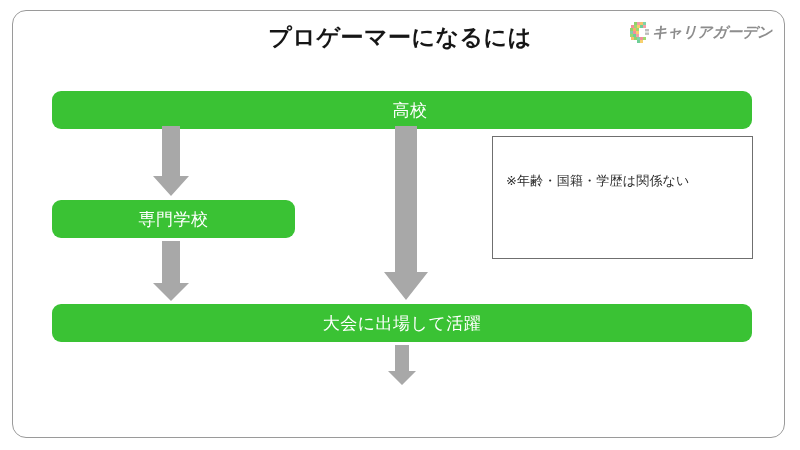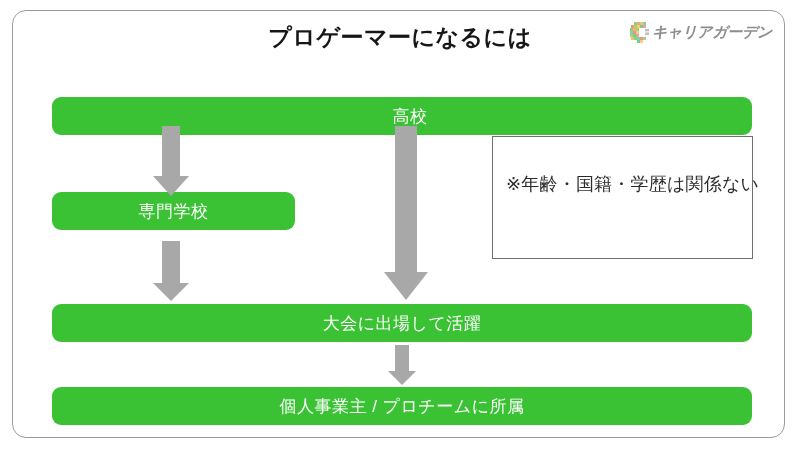--- a/index.html
+++ b/index.html
@@ -77,22 +77,22 @@
     background: #3ac234;
     border-radius: 9px;
     color: #ffffff;
     display: flex;
     align-items: center;
     justify-content: center;
     font-size: 17px;
     letter-spacing: 0.5px;
     box-sizing: border-box;
   }
-  .gbox-hs      { left: 52px;  top: 97px;  width: 700px; height: 38px; padding-left: 16px; }
-  .gbox-voc     { left: 52px;  top: 192px; width: 243px; height: 38px; }
+  .gbox-hs      { left: 52px;  top: 91px;  width: 700px; height: 38px; padding-left: 16px; }
+  .gbox-voc     { left: 52px;  top: 200px; width: 243px; height: 38px; }
   .gbox-compete { left: 52px;  top: 304px; width: 700px; height: 38px; text-align: center; }
   .gbox-pro     { left: 52px;  top: 387px; width: 700px; height: 38px; }
 
   
   .arrow {
     position: absolute;
   }
   .arrow svg { display: block; }
 
   .arrow-hs-voc   { left: 153px; top: 126px; }
@@ -108,21 +108,21 @@
     width: 261px;
     height: 123px;
     border: 1px solid #6f6f6f;
     background: #ffffff;
     box-sizing: border-box;
   }
   .note-lines {
     position: absolute;
     left: 13px;
     top: 33px;
-    font-size: 18px;
+    font-size: 13px;
     color: #2b2b2b;
     line-height: 1.62;
     letter-spacing: 0.2px;
     white-space: nowrap;
   }
   .note-line { display: block; }
 </style>
 </head>
 <body>
 
@@ -174,23 +174,20 @@
   </div>
 
   <div class="gbox gbox-voc">
     <span>専門学校</span>
   </div>
 
   <div class="gbox gbox-compete">
     <span>大会に出場して活躍</span>
   </div>
 
-  <div class="gbox gbox-pro">
-    <span>個人事業主 / プロチームに所属</span>
-  </div>
 
   <div class="arrow arrow-hs-voc">
     <svg width="36" height="70" viewBox="0 0 36 70">
       <polygon points="9,0 27,0 27,50 36,50 18,70 0,50 9,50" fill="#a8a8a8"></polygon>
     </svg>
   </div>
 
   <div class="arrow arrow-voc-comp">
     <svg width="36" height="60" viewBox="0 0 36 60">
       <polygon points="9,0 27,0 27,42 36,42 18,60 0,42 9,42" fill="#a8a8a8"></polygon>

